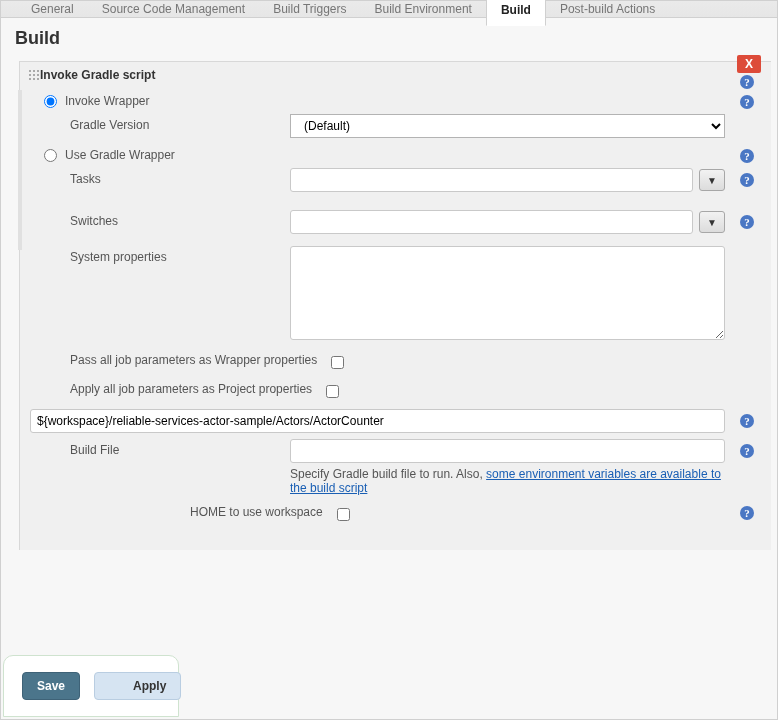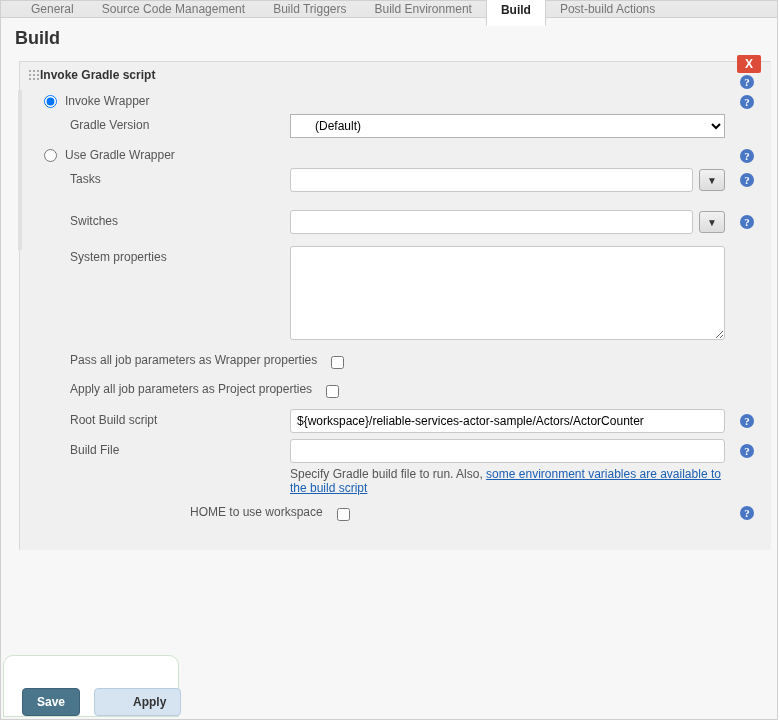--- a/index.html
+++ b/index.html
@@ -109,21 +109,21 @@
   }
   .help svg { display:block; }
   .abs-help { position:absolute; right:16px; width:16px; height:16px; cursor:pointer; }
   .abs-help svg { display:block; }
   select {
     width: 100%;
     height: 24px;
     border: 1px solid #b3b3b3;
     background: #fff;
     font-size: 12px;
-    padding-left: 20px;
+    padding-left: 9px;
   }
   input[type=text] {
     width: 100%;
     height: 24px;
     border: 1px solid #c9c9c9;
     border-radius: 3px;
     background: #fff;
     font-size: 12px;
     padding: 0 6px;
   }
@@ -162,21 +162,21 @@
   }
   .hint a { color: #1a5fb4; text-decoration: underline; cursor:pointer; }
   .bottom-bar {
     position: absolute;
     left: 2px; bottom: 2px;
     width: 176px; height: 62px;
     background: #fff;
     border: 1px solid #cfe3cf;
     border-radius: 10px 10px 0 0;
     display: flex;
-    align-items: flex-end;
+    align-items: center;
     gap: 14px;
     padding-left: 18px;
   }
   .btn {
     height: 28px;
     border-radius: 4px;
     font-size: 12px;
     font-weight: bold;
     padding: 0 14px;
     cursor: pointer;
@@ -332,21 +332,20 @@
 
 
       <div class="row sub">
         <div class="label" style="width:auto; padding-right:10px;">Apply all job parameters as Project properties</div>
         <div class="checkbox-cell">
           <input type="checkbox" style="">
         </div>
       </div>
 
       <div class="row sub" style="margin-top:8px;">
-        <div class="label">Root Build script</div>
         <div class="control">
           <input type="text" value="${workspace}/reliable-services-actor-sample/Actors/ActorCounter" style="">
         </div>
         <div class="help">
           <svg width="16" height="16">
               <circle cx="8" cy="8" r="7" fill="#4a77c4"></circle>
               <text x="8" y="12" text-anchor="middle" fill="#fff" font-size="11" font-family="Georgia" font-weight="bold">?</text>
             </svg>
         </div>
       </div>

